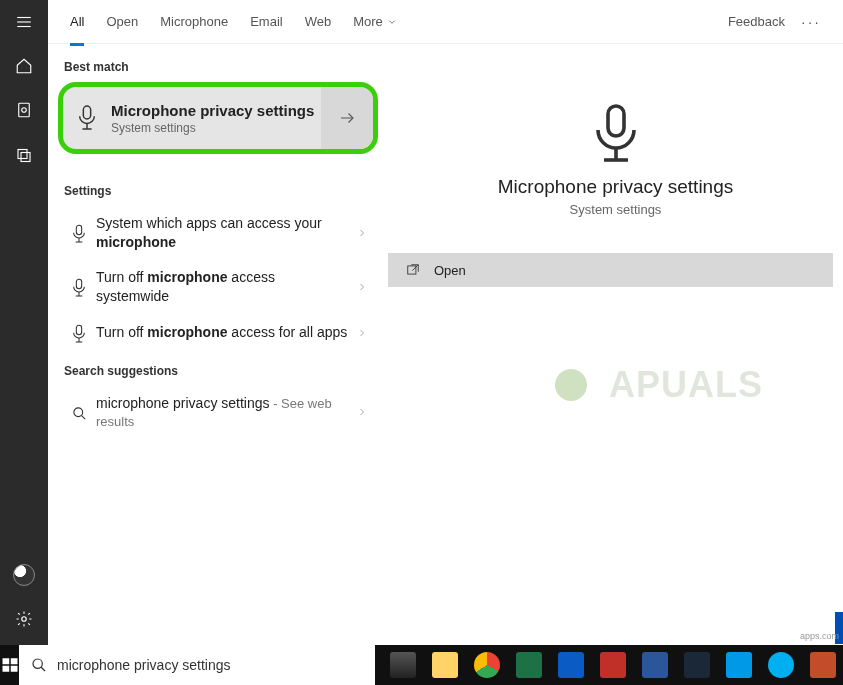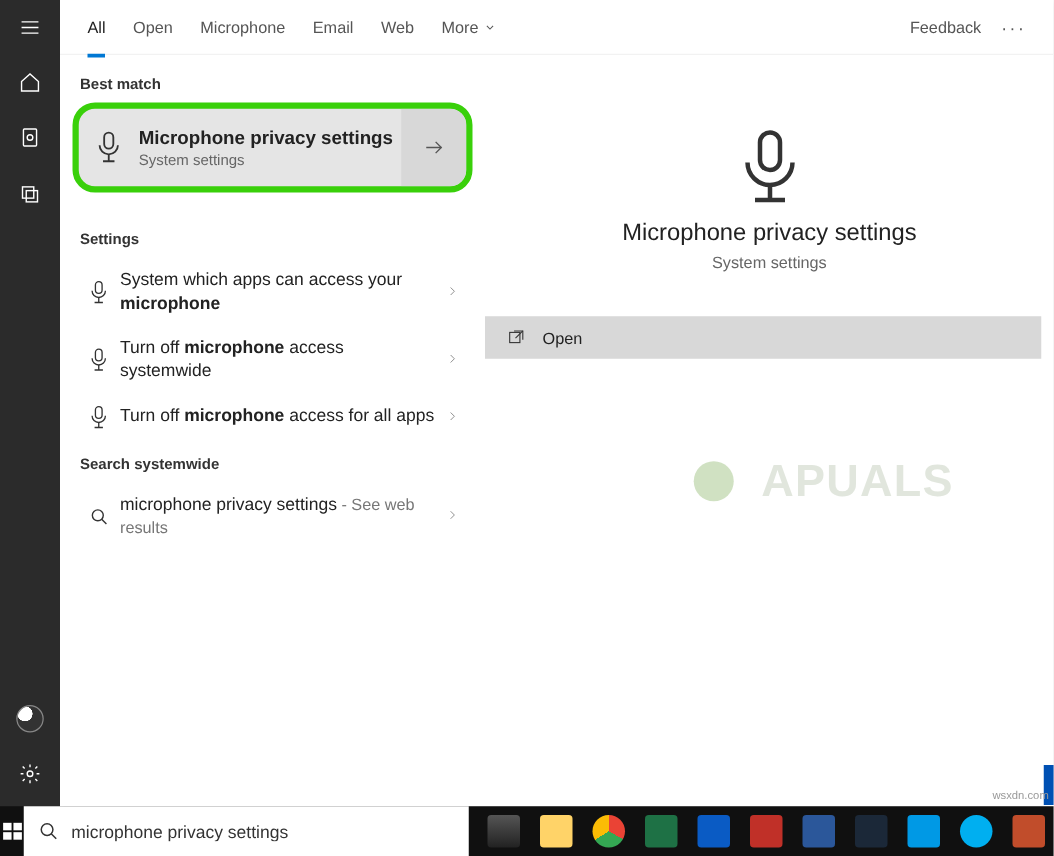--- a/index.html
+++ b/index.html
@@ -236,21 +236,21 @@
             </svg>
           </div>
         <div class="row-text"><span>Turn off </span><span class="bold">microphone</span><span> access for all apps</span></div>
         <div class="row-chev">
             <svg viewBox="0 0 24 24">
               <polyline points="9 6 15 12 9 18"></polyline>
             </svg>
           </div>
       </div>
 
-      <div class="sect-head" style="margin-top:6px">Search systemwide</div>
+      <div class="sect-head" style="margin-top:6px">Search suggestions</div>
 
       <div class="row">
         <div class="row-icon search-icon">
             <svg viewBox="0 0 24 24">
               <circle cx="10" cy="10" r="7"></circle>
               <line x1="21" y1="21" x2="15" y2="15"></line>
             </svg>
           </div>
         <div class="row-text"><span>microphone privacy settings</span><span class="sub"> - See web results</span></div>
         <div class="row-chev">
@@ -335,13 +335,13 @@
     <div class="ticon">
         <div class="tsq c-skype"></div>
       </div>
     <div class="ticon">
         <div class="tsq c-app"></div>
       </div>
   </div>
 </div>
 
 <div class="bluesliver"></div>
-<div class="wsx">wsxdn.com</div>
+<div class="wsx">apps.com</div>
 
 </body></html>

